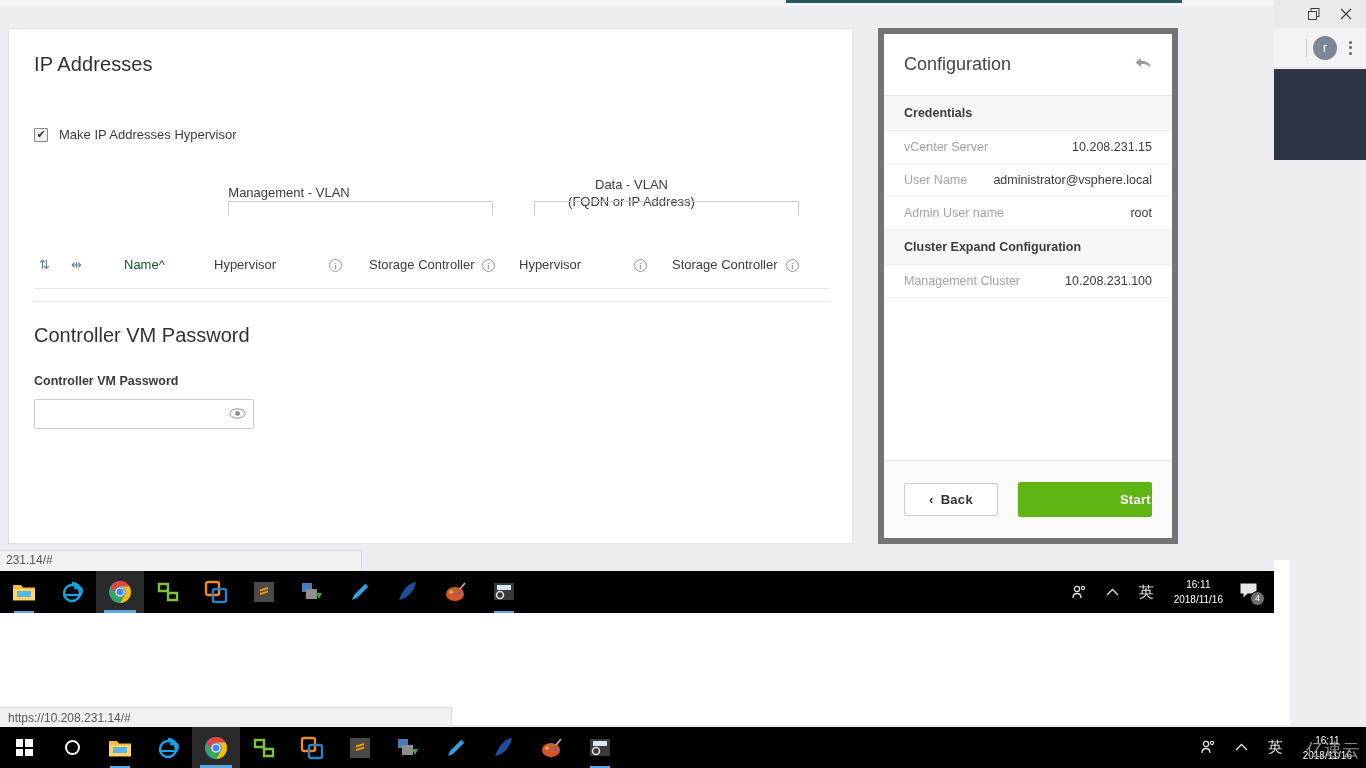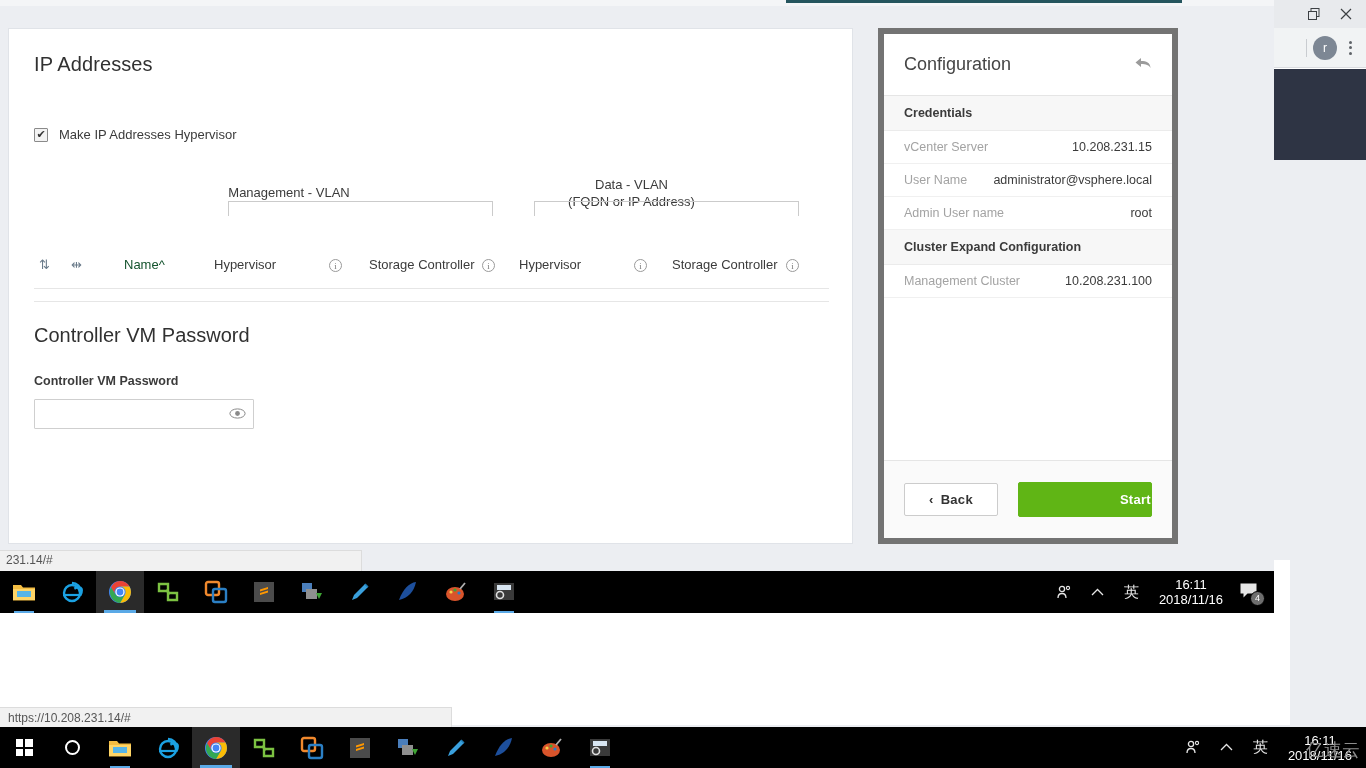--- a/index.html
+++ b/index.html
@@ -186,21 +186,21 @@
   .tb-item.active:after {
     content: ""; position: absolute; bottom: 0; left: 8px; right: 8px; height: 3px; background: #5aa9e6;
   }
   .tb-item.open:after {
     content: ""; position: absolute; bottom: 0; left: 14px; right: 14px; height: 2px; background: #5aa9e6;
   }
 
   .tray { margin-left: auto; display: flex; align-items: center; height: 100%; padding-right: 4px; }
   .tray-ico { padding: 0 10px; color: #e6e6e6; font-size: 14px; cursor: pointer; display:flex; align-items:center; }
   .tray-clock {
-    color: #fff; font-size: 13px; line-height: 15px; text-align: center; padding: 0 10px; cursor: pointer;
+    color: #fff; font-size: 10px; line-height: 15px; text-align: center; padding: 0 10px; cursor: pointer;
   }
   .tray-badge-wrap { position: relative; padding: 0 12px 0 6px; cursor: pointer; }
   .tray-badge {
     position: absolute; right: 5px; bottom: -3px; width: 15px; height: 15px; border-radius: 50%;
     background: #6e6e6e; color: #fff; font-size: 9px; display: flex; align-items: center; justify-content: center;
     border: 1px solid #000;
   }
   .win-logo { display: grid; grid-template-columns: 1fr 1fr; grid-template-rows: 1fr 1fr; gap: 2px; width: 17px; height: 17px; }
   .win-logo i { background: #fff; display: block; }
   .cortana { width: 15px; height: 15px; border: 2px solid #fff; border-radius: 50%; }

